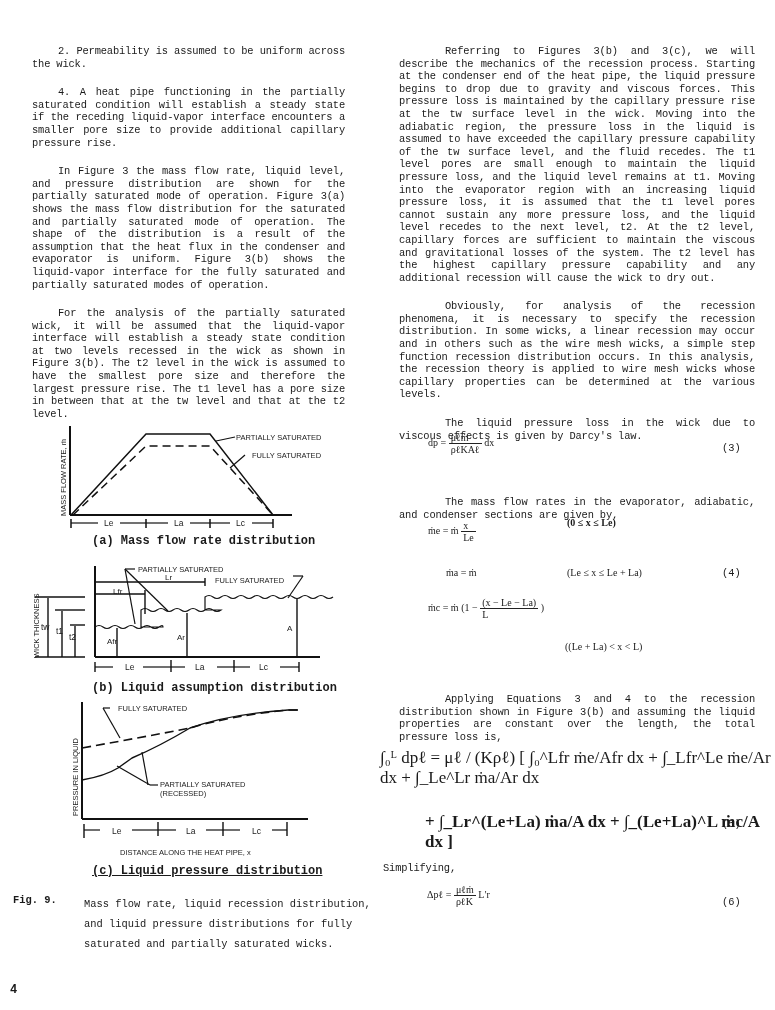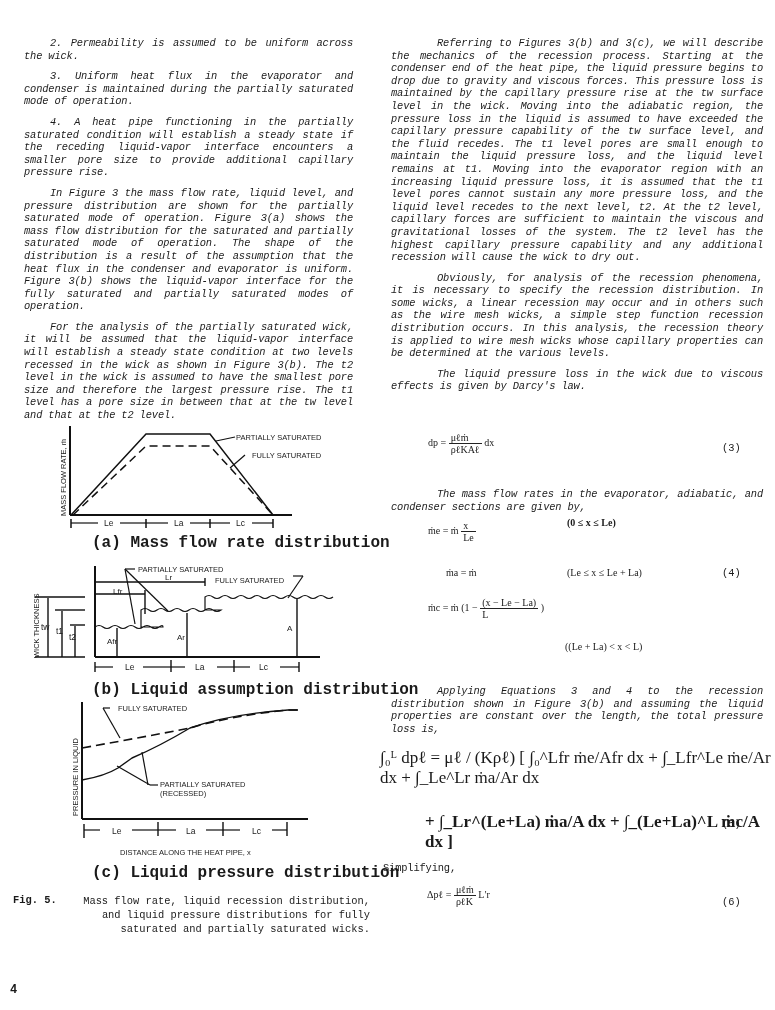--- a/index.html
+++ b/index.html
@@ -1,39 +1,38 @@
 <!DOCTYPE html>
 <html><head>
 <meta charset="utf-8">
 <style>
   html, body { margin:0; padding:0; background:#ffffff; }
   body { width:775px; height:1010px; position:relative; overflow:hidden;
          font-family:"Liberation Mono","DejaVu Sans Mono",monospace; color:#1a1a1a; }
   .col { position:absolute; font-size:10.4px; line-height:12.6px; letter-spacing:-0.15px; }
   .left { left:16px; top:29px; width:345px; }
   .right { left:383px; top:29px; width:388px; }
-  p { margin:8px; text-align:justify;font-style:italic; }
+  p { margin:16px; text-align:justify; }
   .ind { text-indent:26px; }
   .ind2 { text-indent:46px; }
   .eq { position:absolute; font-family:"Liberation Serif","DejaVu Serif",serif; font-size:10px; color:#1a1a1a; }
   .eqnum { position:absolute; font-size:10.4px; }
   .frac { display:inline-block; vertical-align:middle; }
   .frac .num { display:block; border-bottom:1px solid #222; padding:0 2px; }
   .frac .den { display:block; padding:0 2px; }
   .fig-caption { position:absolute; font-size:10.4px; font-weight:bold; }
-  .figlabel { position:absolute; font-size:16px; font-weight:bold; }
+  .figlabel { position:absolute; font-size:12px; font-weight:bold; }
   svg text { font-family:"Liberation Sans","DejaVu Sans",sans-serif; fill:#1a1a1a; }
   .pagenum { position:absolute; left:10px; top:983px; font-size:12px; font-weight:bold; }
 </style>
 </head>
 <body>
 
 <div class="col left">
   <p class="ind">2.  Permeability is assumed to be uniform across the wick.</p>
-  <p class="ind">3.  Uniform heat flux in the evaporator and condenser is maintained during the partially saturated mode of operation.</p>
   <p class="ind">4.  A heat pipe functioning in the partially saturated condition will establish a steady state if the receding liquid-vapor interface encounters a smaller pore size to provide additional capillary pressure rise.</p>
   <p class="ind">In Figure 3 the mass flow rate, liquid level, and pressure distribution are shown for the partially saturated mode of operation.  Figure 3(a) shows the mass flow distribution for the saturated and partially saturated mode of operation.  The shape of the distribution is a result of the assumption that the heat flux in the condenser and evaporator is uniform.  Figure 3(b) shows the liquid-vapor interface for the fully saturated and partially saturated modes of operation.</p>
   <p class="ind">For the analysis of the partially saturated wick, it will be assumed that the liquid-vapor interface will establish a steady state condition at two levels recessed in the wick as shown in Figure 3(b).  The t2 level in the wick is assumed to have the smallest pore size and therefore the largest pressure rise.  The t1 level has a pore size in between that at the tw level and that at the t2 level.</p>
 </div>
 
 <div class="col right">
   <p class="ind2">Referring to Figures 3(b) and 3(c), we will describe the mechanics of the recession process.  Starting at the condenser end of the heat pipe, the liquid pressure begins to drop due to gravity and viscous forces.  This pressure loss is maintained by the capillary pressure rise at the tw surface level in the wick.  Moving into the adiabatic region, the pressure loss in the liquid is assumed to have exceeded the capillary pressure capability of the tw surface level, and the fluid recedes.  The t1 level pores are small enough to maintain the liquid pressure loss, and the liquid level remains at t1.  Moving into the evaporator region with an increasing liquid pressure loss, it is assumed that the t1 level pores cannot sustain any more pressure loss, and the liquid level recedes to the next level, t2.  At the t2 level, capillary forces are sufficient to maintain the viscous and gravitational losses of the system.  The t2 level has the highest capillary pressure capability and any additional recession will cause the wick to dry out.</p>
   <p class="ind2">Obviously, for analysis of the recession phenomena, it is necessary to specify the recession distribution.  In some wicks, a linear recession may occur and in others such as the wire mesh wicks, a simple step function recession distribution occurs.  In this analysis, the recession theory is applied to wire mesh wicks whose capillary properties can be determined at the various levels.</p>
   <p class="ind2">The liquid pressure loss in the wick due to viscous effects is given by Darcy's law.</p>
 </div>
@@ -194,18 +193,18 @@
   <line x1="72" y1="132" x2="98" y2="132" stroke="#111" stroke-width="1.2"></line>
   <line x1="98" y1="132" x2="116" y2="132" stroke="#111" stroke-width="1.2"></line>
   <line x1="146" y1="132" x2="163" y2="132" stroke="#111" stroke-width="1.2"></line>
   <line x1="163" y1="132" x2="180" y2="132" stroke="#111" stroke-width="1.2"></line>
   <line x1="212" y1="132" x2="227" y2="132" stroke="#111" stroke-width="1.2"></line>
   <text x="52" y="136" font-size="8.5">Le</text>
   <text x="126" y="136" font-size="8.5">La</text>
   <text x="192" y="136" font-size="8.5">Lc</text>
   <text x="60" y="157" font-size="7.5">DISTANCE ALONG THE HEAT PIPE, x</text>
 </svg>
-<div class="figlabel" style="left:92px; top:864px;">(c)  Liquid pressure distribution</div>
-
-<div class="fig-caption" style="left:13px; top:894px;">Fig. 5.</div>
-<div class="fig-caption" style="left:70px; top:894px; width:300px; line-height:14px; font-weight:normal;text-align:right;">Mass flow rate, liquid recession distribution, and liquid pressure distributions for fully saturated and partially saturated wicks.</div>
+<div class="figlabel" style="left:92px; top:864px;text-decoration:underline;">(c)  Liquid pressure distribution</div>
+
+<div class="fig-caption" style="left:13px; top:894px;">Fig. 9.</div>
+<div class="fig-caption" style="left:84px; top:894px; width:300px; line-height:20px; font-weight:normal;">Mass flow rate, liquid recession distribution, and liquid pressure distributions for fully saturated and partially saturated wicks.</div>
 
 <div class="pagenum">4</div>
 
 </body></html>

